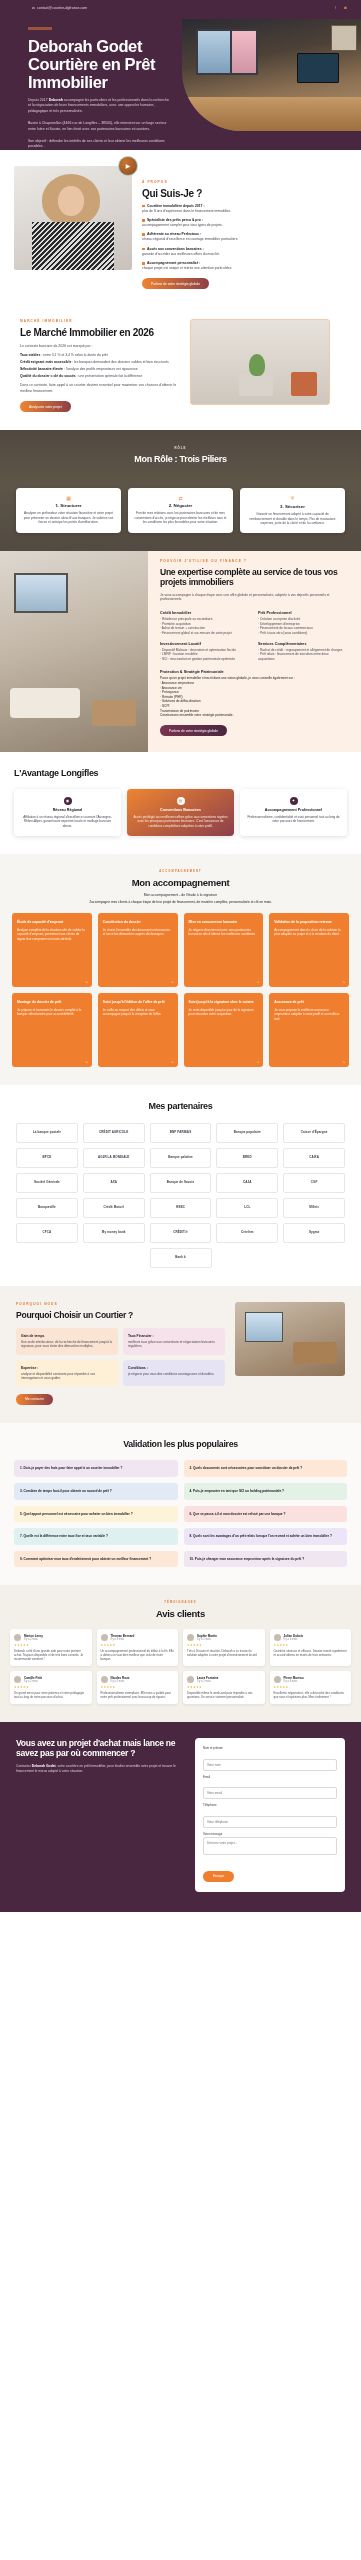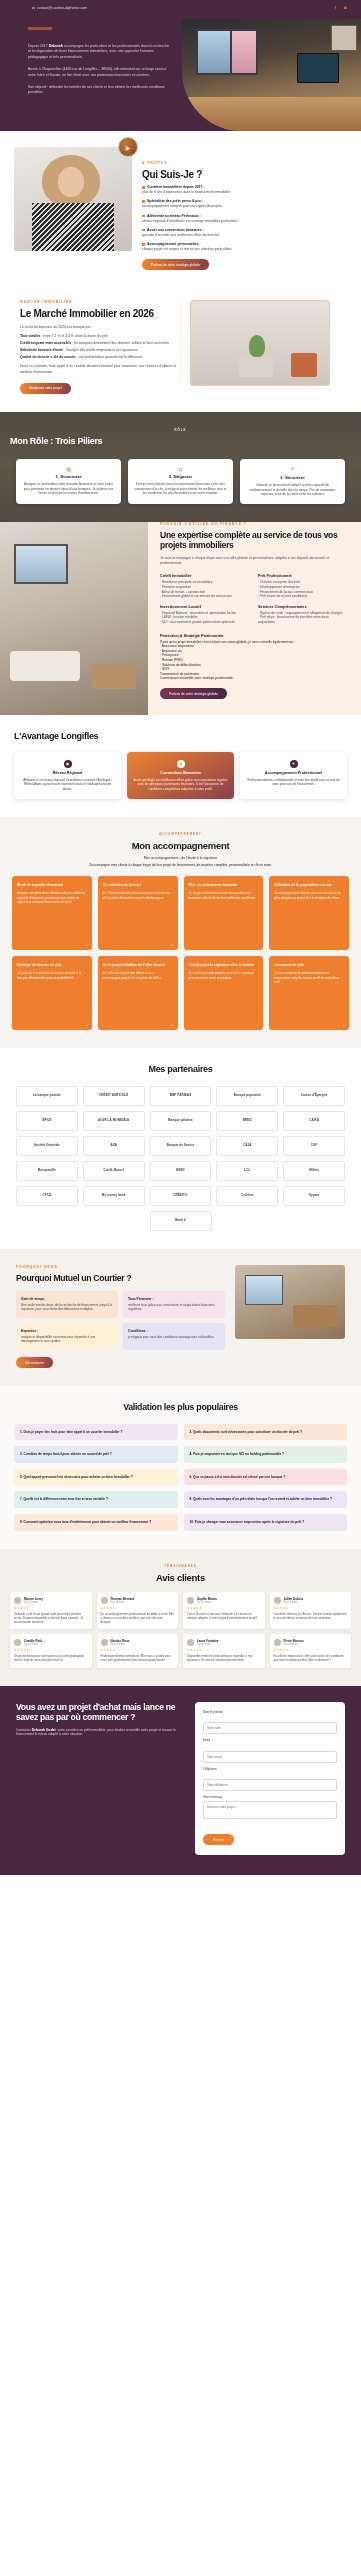--- a/index.html
+++ b/index.html
@@ -80,35 +80,35 @@
   ul.mk{list-style:none;margin-top:4px}
   ul.mk li{margin-top:2px;font-size:3.4px;line-height:4.8px}
   ul.mk li b{color:#17161a}
 
   
   .pillars{position:relative;padding:16px 10px 18px 10px;
      background:linear-gradient(180deg,#6b6257 0%,#807564 45%,#6d6459 100%);}
   .pillars .ovl{position:absolute;inset:0;background:rgba(40,34,30,.38)}
   .pillars .inner{position:relative}
   .pillars .kicker{text-align:center;color:#f0e7de;font-size:2.8px}
-  .pillars h2{color:#fff;font-size:9px;margin-bottom:12px}
+  .pillars h2{text-align:center;color:#fff;font-size:9px;margin-bottom:22px}
   .pil-row{display:flex;gap:7px;justify-content:center}
   .pil{background:#fff;border-radius:4px;padding:7px 6px;width:105px;text-align:center;box-shadow:0 1px 4px rgba(0,0,0,.2)}
   .pil .ico{font-size:5px;color:#ef7f2e;margin-bottom:2px}
   .pil h3{font-size:4.4px;margin-bottom:3px}
   .pil p{font-size:3.2px;line-height:4.6px}
 
   
   .exp{display:flex;background:#fdf1e7}
   .exp-img{width:148px;height:auto;min-height:190px;
      background:linear-gradient(165deg,#ded8d0 0%,#c2b6a6 45%,#8e7f6c 100%);position:relative}
   .exp-img .w{position:absolute;left:14px;top:22px;width:54px;height:40px;background:linear-gradient(180deg,#cfe0ee,#9cb6cb);border:2px solid #55524d}
   .exp-img .sofa{position:absolute;left:10px;bottom:34px;width:70px;height:30px;background:#efe9e0;border-radius:4px}
   .exp-img .tab{position:absolute;right:12px;bottom:26px;width:44px;height:26px;background:#b8926a;border-radius:2px}
-  .exp-body{flex:1;padding:0 12px 16px 12px}
+  .exp-body{flex:1;padding:8px 12px 16px 12px}
   .exp-body h2{font-size:8.6px;line-height:10.5px}
   .exp-intro{margin-top:5px;font-size:3.3px;line-height:4.8px}
   .exp-grid{display:flex;flex-wrap:wrap;gap:6px 10px;margin-top:9px}
   .exp-col{width:88px}
   .exp-col h3{font-size:3.8px;margin-bottom:2px}
   .exp-col .ln{font-size:3.2px;line-height:4.6px;color:#4b4752}
   .prot{margin-top:9px}
   .prot h3{font-size:3.8px;margin-bottom:2px}
   .prot .ln{font-size:3.2px;line-height:4.6px}
 
@@ -210,20 +210,21 @@
         <span>contact@courtier-dgfrance.com</span>
       </div>
       <div class="socials">
         <span class="soc">f</span>
         <span class="soc">◙</span>
       </div>
     </div>
     <div class="hero-body">
       <div class="hero-left">
         <span class="hero-kicker"></span>
+        <h1 class="hero-title">Deborah Godet Courtière en Prêt Immobilier</h1>
         <p class="hero-p">
           <span>Depuis 2017 </span><b>Deborah</b><span> accompagne les particuliers et les professionnels dans la recherche et la négociation de leurs financements immobiliers, avec une approche humaine, pédagogique et très personnalisée.</span>
         </p>
         <p class="hero-p">Basée à Chaponellan (4466 rue de Longifles – 38500), elle intervient sur un large secteur entre Isère et Savoie, en lien étroit avec ses partenaires bancaires et courtiers.</p>
         <p class="hero-p">Son objectif : défendre les intérêts de ses clients et leur obtenir les meilleures conditions possibles .</p>
       </div>
       <div class="hero-right">
         <div class="hero-img">
           <span class="win"></span>
           <span class="win2"></span>
@@ -487,21 +488,21 @@
       <div class="plogo">Sygma</div>
     </div>
     <div class="plogos center2">
       <div class="plogo">Bank b</div>
     </div>
   </section>
 
   <section class="why">
     <div class="why-left">
       <div class="kicker">POURQUOI NOUS</div>
-      <h2>Pourquoi Mutuel un Courtier ?</h2>
+      <h2>Pourquoi Choisir un Courtier ?</h2>
       <div class="why-cards">
         <div class="why-card wc1">
           <h4>Gain de temps</h4>
           <p>Une seule interlocutrice, de la recherche de financement jusqu'à la signature, pour vous éviter des démarches multiples.</p>
         </div>
         <div class="why-card wc2">
           <h4>Taux Financier :</h4>
           <p>meilleurs taux grâce aux conventions et négociations bancaires régulières.</p>
         </div>
         <div class="why-card wc3">

